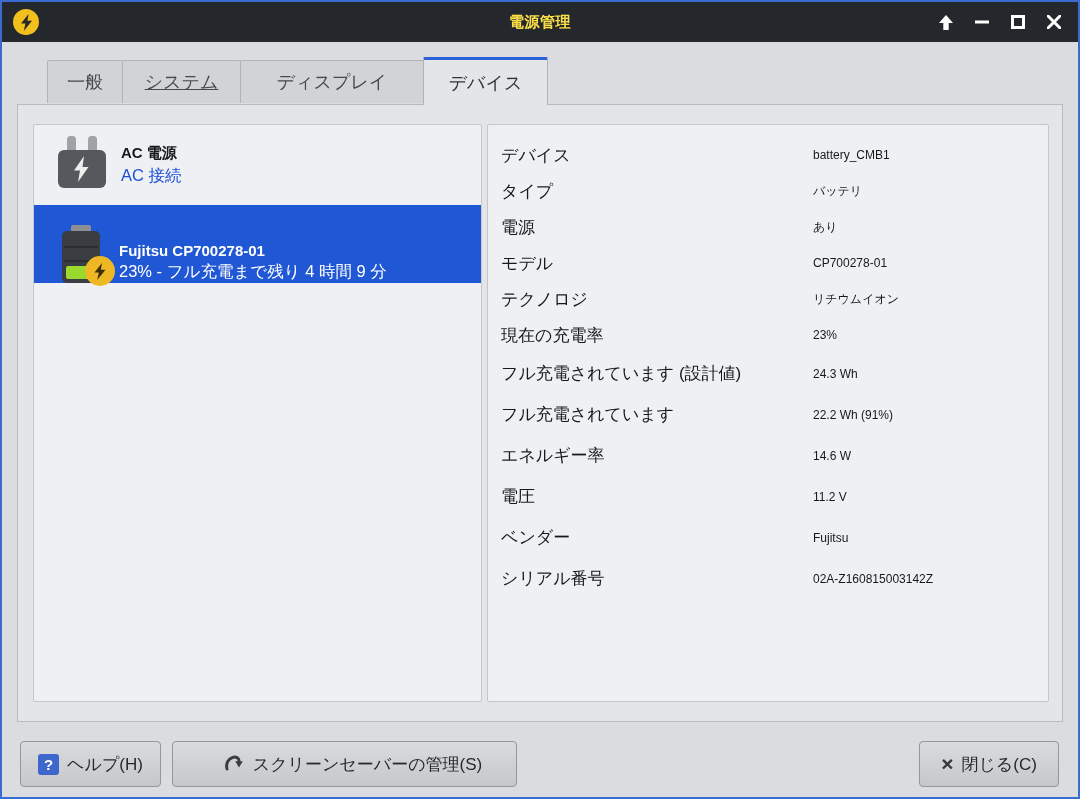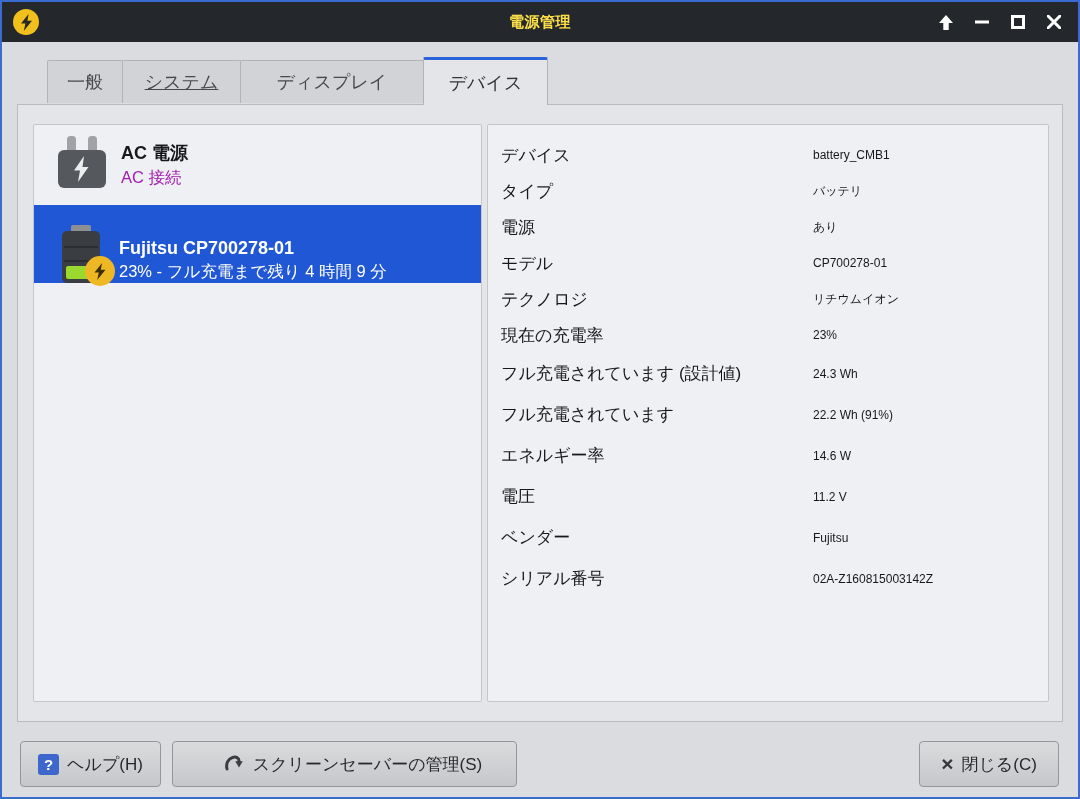--- a/index.html
+++ b/index.html
@@ -28,22 +28,22 @@
   .panel { position:absolute; top:19px; height:578px; background:#eef0f4; border:1px solid #c5c6c9; border-radius:2px; }
   .device-list { left:15px; width:449px; }
   .detail-panel { left:469px; width:562px; padding:12px 12px 0 13px; }
 
   
   .dev-row { display:flex; align-items:center; padding-left:24px; gap:15px; cursor:default; }
   .dev-row.ac { height:80px; }
   .dev-row.battery { height:78px;align-items:flex-end; }
   .dev-row.selected { background:#2057d4; }
   .dev-texts { display:flex; flex-direction:column; gap:2px; }
-  .dev-title { font-size:18px; font-weight:bold; color:#17181a; }
-  .dev-sub { font-size:16.5px; color:#a21caf; }
+  .dev-title { font-size:15px; font-weight:bold; color:#17181a; }
+  .dev-sub { font-size:16.5px; color:#1d4ed8; }
   .dev-row.selected .dev-title, .dev-row.selected .dev-sub { color:#ffffff; }
   .battery-icon-wrap { position:relative; width:46px; height:58px; }
   .badge { position:absolute; right:-11px; bottom:-3px; width:30px; height:30px; border-radius:50%; background:#eeb824; display:flex; align-items:center; justify-content:center; }
 
   
   .detail-row { display:flex; align-items:center; height:36px; }
   .detail-row.tall { height:41px; }
   .d-label { width:312px; flex-shrink:0; font-size:17px; color:#17181a; }
   .d-value { font-size:12px; color:#17181a; white-space:nowrap; }
 

